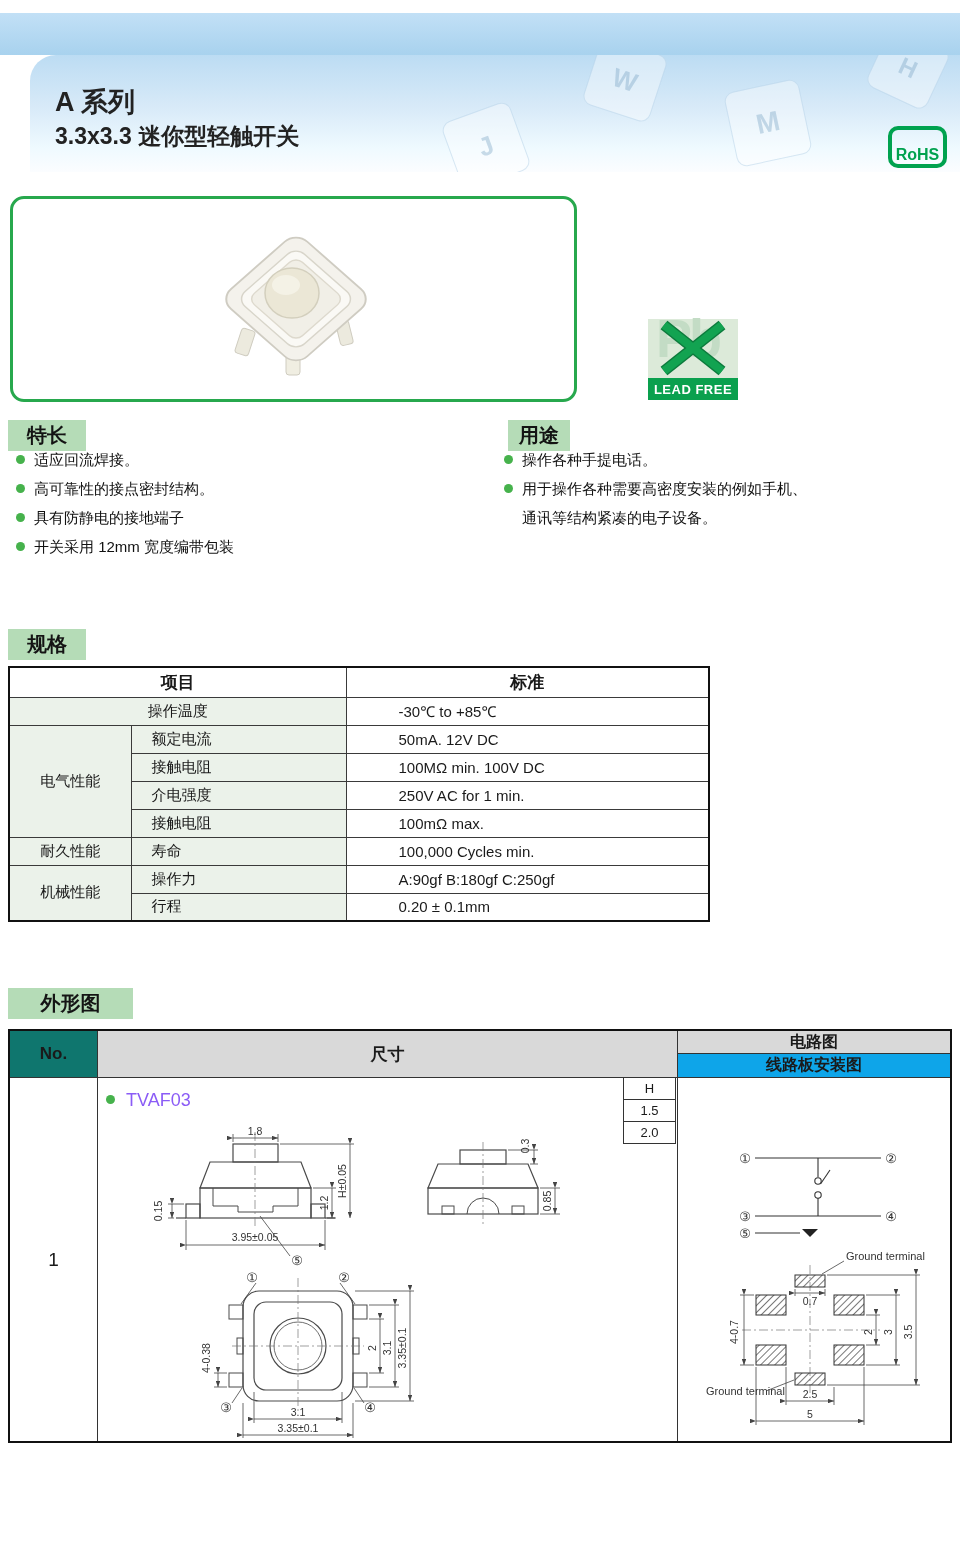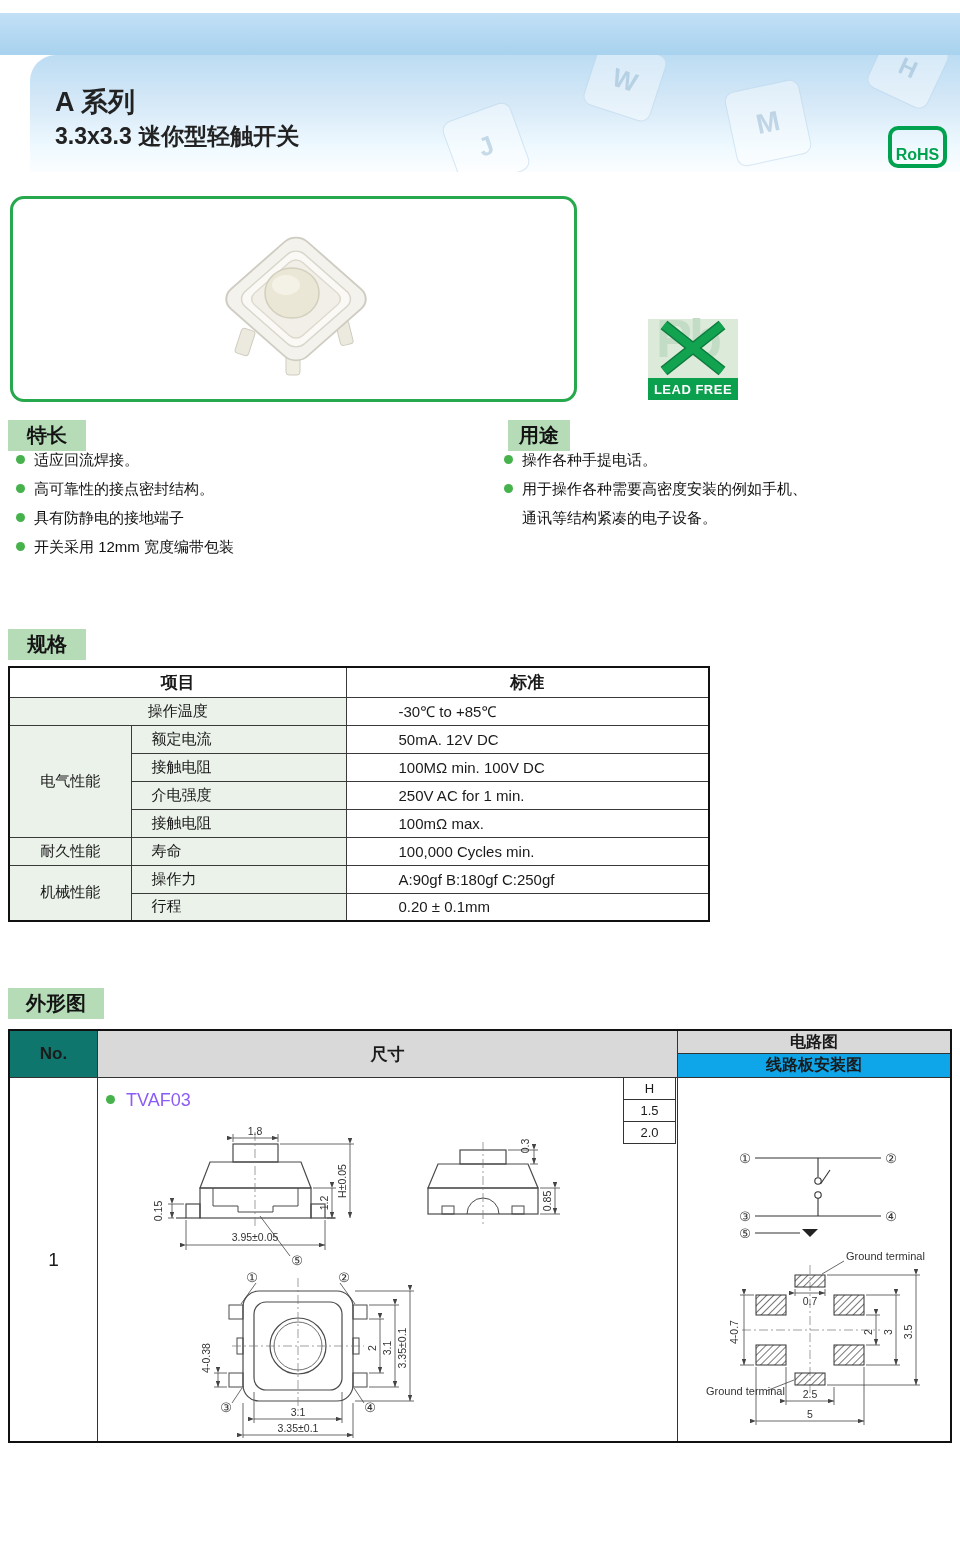--- a/index.html
+++ b/index.html
@@ -60,21 +60,21 @@
     display:flex; align-items:center; justify-content:center; letter-spacing:0.5px;
   }
   
   .sec-head {
     position:absolute; height:31px; line-height:31px; text-align:center;
     background:#b5dcb7; color:#141414; font-size:20px; font-weight:bold;
   }
   #feat-head    { left:8px;   top:420px; width:78px; }
   #app-head     { left:508px; top:420px; width:62px; }
   #spec-head    { left:8px;   top:629px; width:78px; }
-  #outline-head { left:8px;   top:988px; width:96px; }
+  #outline-head { left:8px;   top:988px; width:125px; }
   
   .blist { position:absolute; list-style:none; font-size:15px; color:#111; }
   #feat-list { left:8px;   top:449px; width:470px; }
   #app-list  { left:496px; top:449px; width:440px; }
   .blist li { position:relative; padding-left:26px; height:29px; line-height:21px; }
   .blist li.cont { padding-left:26px; }
   .dot {
     position:absolute; left:8px; top:6px; width:9px; height:9px;
     border-radius:50%; background:#46b24c;
   }

